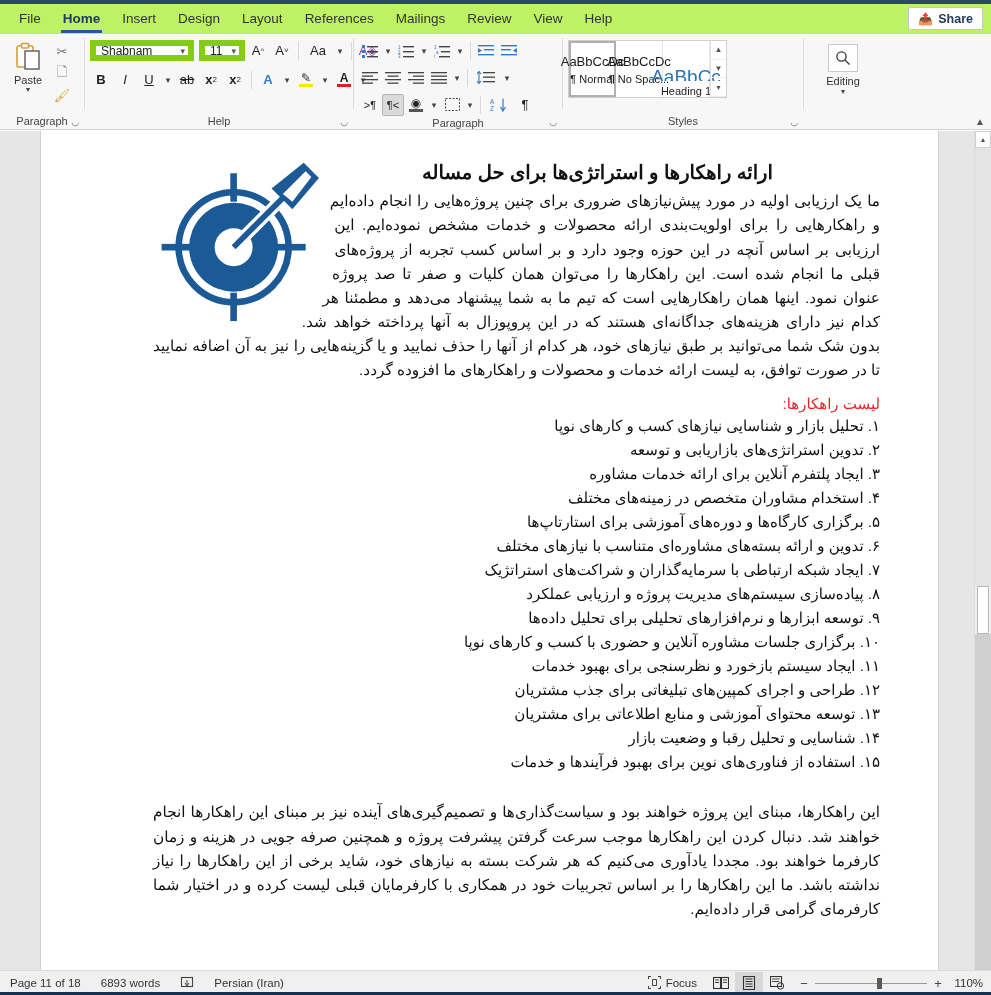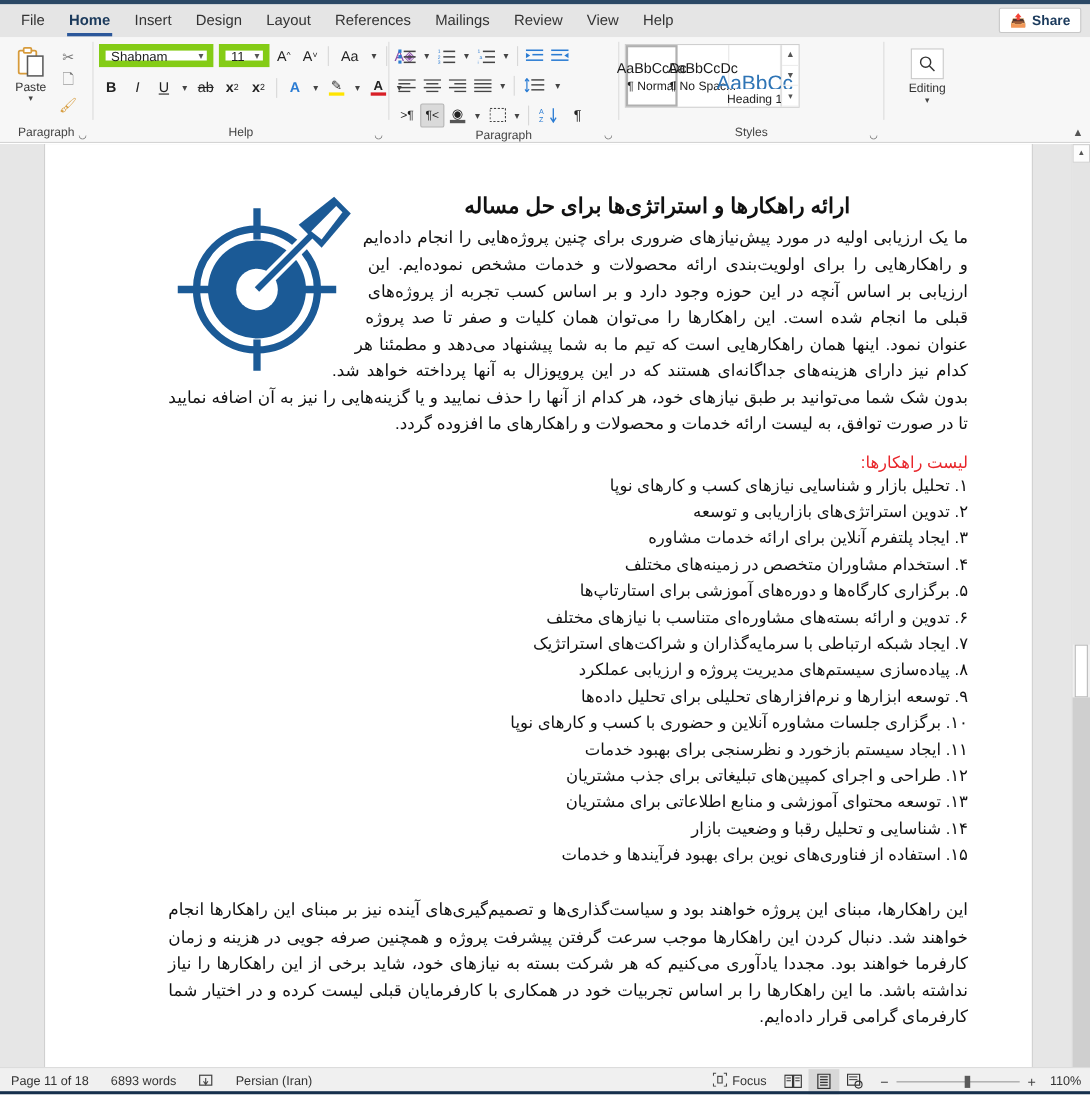--- a/index.html
+++ b/index.html
@@ -11,21 +11,21 @@
     font-family: "Liberation Sans", sans-serif;
     background: #ffffff;
   }
   #app { position: relative; width: 991px; height: 995px; background:#fff; }
 
   
   .top-strip { height: 4px; background:#2b4865; width:100%; }
 
   
   .tabbar {
-    height: 30px; background:#e5e5e5; position:relative;
+    height: 30px; background:#bef264; position:relative;
     display:flex; align-items:center; padding-left: 8px;
     border-bottom: none;
   }
   .tab {
     font-size: 13.5px; color:#333; padding: 4px 11px 5px 11px;
     cursor: default; white-space: nowrap; position: relative;
   }
   .tab.active { color:#1b3a5c; font-weight: bold; }
   .tab.active::after {
     content:""; position:absolute; left: 9px; right: 9px; bottom: -2px;
@@ -127,21 +127,21 @@
     position:absolute; top:131px; left:0; right:0; bottom:25px;
     background:#e6e6e6; overflow:hidden;
   }
   .ruler-left { position:absolute; left:0; top:0; width:41px; bottom:0; background:#e6e6e6; }
   .page {
     position:absolute; left:41px; top:0; width:897px; bottom:0;
     background:#fff; box-shadow: 0 0 0 1px #d0d0d0;
   }
   .page-inner {
     position:absolute; left:112px; right:58px; top:27px;
-    direction: rtl; text-align: justify; margin-top: 16px;
+    direction: rtl; text-align: justify;
   }
   .doc-title {
     font-size:19.5px; font-weight:bold; color:#111; text-align:center;
     margin:0 0 3px 0; line-height:1.45;
   }
   .para {
     font-size:15.3px; color:#111; line-height:1.58; margin:0;
     text-align: justify; text-align-last: right;
   }
   .para.p1 { margin-bottom: 6px; }

